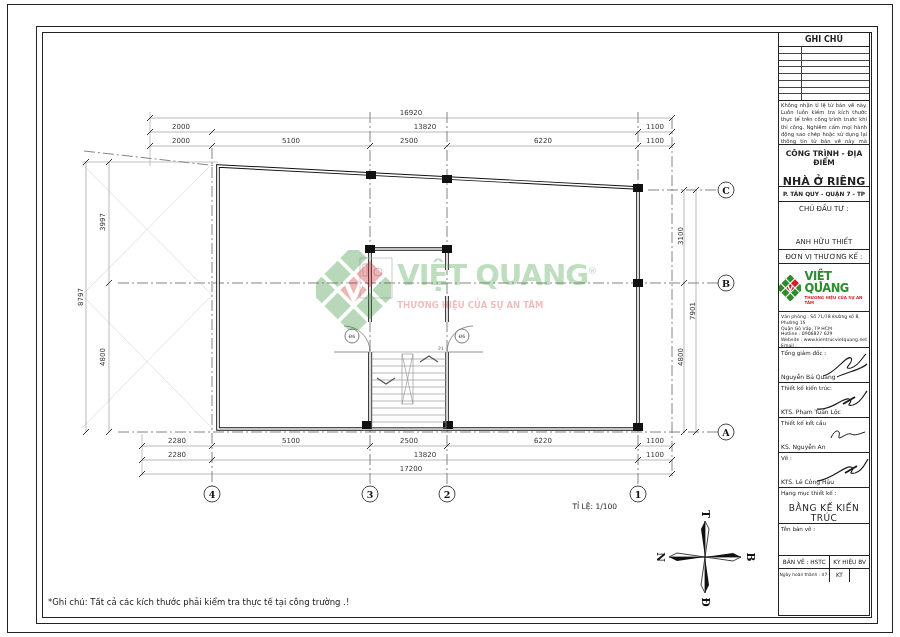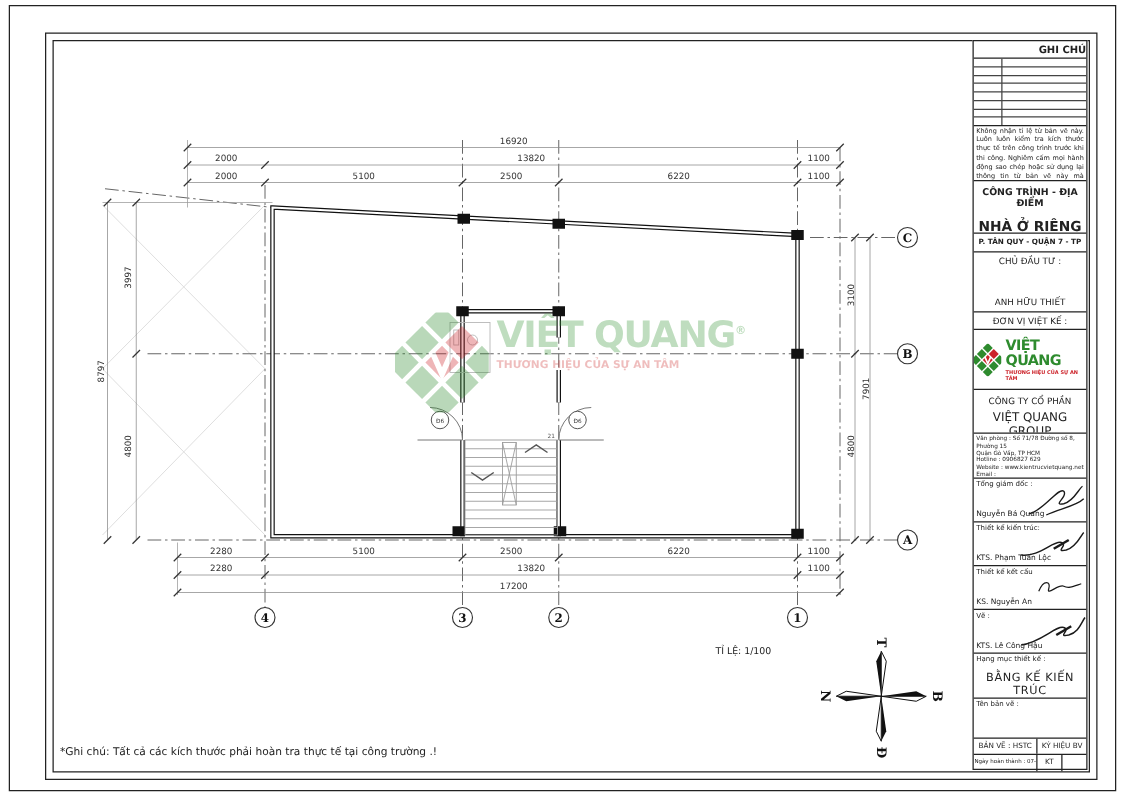--- a/index.html
+++ b/index.html
@@ -2,21 +2,21 @@
 <html><head>
 <meta charset="utf-8">
 <style>
   html,body{margin:0;padding:0;background:#e8e8e8;}
   #sheet{position:relative;width:900px;height:637px;background:#fff;font-family:"DejaVu Sans",sans-serif;color:#222;overflow:hidden;}
   .frame{position:absolute;border:1px solid #222;}
   
   #tblock{position:absolute;left:778px;top:32px;width:92px;height:584px;border:1px solid #222;box-sizing:border-box;background:#fff;}
   .sec{position:relative;border-bottom:1px solid #222;box-sizing:border-box;overflow:hidden;}
   .ctr{text-align:center;}
-  .ghihdr{height:14px;font-size:8px;font-weight:bold;line-height:14px;text-align:right;}
+  .ghihdr{height:14px;font-size:8px;font-weight:bold;line-height:14px;}
   .ghitable{height:54px;}
   .ghirow{height:6.75px;border-bottom:1px solid #444;box-sizing:border-box;}
   .ghirow:last-child{border-bottom:none;}
   .ghicol{position:absolute;left:24%;top:0;bottom:0;width:1px;background:#444;}
   .notes{height:44px;font-size:5.2px;line-height:7.2px;padding:1px 2px;text-align:justify;}
   .congtrinh{height:42px;padding-top:4px;}
   .ct-label{font-size:7.5px;font-weight:bold;text-align:center;}
   .ct-name{font-size:11px;font-weight:bold;margin-top:8px;}
   .addr{height:15px;font-size:5.8px;font-weight:bold;line-height:15px;}
   .chudau{height:48px;}
@@ -41,25 +41,25 @@
   .tenbv{height:32px;font-size:5.6px;text-align:left;padding:2px 0 0 2px;}
   .botrow{height:13px;display:flex;border-bottom:1px solid #222;box-sizing:border-box;}
   .botrow:last-child{border-bottom:none;}
   .bcell{border-right:1px solid #222;box-sizing:border-box;font-size:5.8px;line-height:12px;text-align:center;overflow:hidden;}
   .bcell:last-child{border-right:none;}
   .date{font-size:4.4px;}
   
   #url-box{position:absolute;left:507px;top:21px;width:172px;height:18px;border:1px solid #222;background:#fff;font-size:11px;line-height:18px;text-align:center;z-index:5;}
   #plan-title{position:absolute;left:375px;top:501px;width:268px;text-align:center;}
   #plan-title .t{font-size:14.5px;font-weight:bold;letter-spacing:.3px;border-bottom:1.6px solid #222;padding-bottom:2px;}
-  #plan-title .s{font-size:7.5px;text-align:right;margin-top:15px;padding-right:26px;}
+  #plan-title .s{font-size:7.5px;text-align:right;margin-top:1px;padding-right:26px;}
   #foot-note{position:absolute;left:48px;top:597px;font-size:8.5px;}
   
   #wmark{position:absolute;left:316px;top:250px;width:280px;display:flex;gap:6px;opacity:.33;pointer-events:none;z-index:3;}
-  .wm-name{font-size:29px;font-weight:bold;color:#3f9b3f;letter-spacing:-1px;line-height:30px;white-space:nowrap;}
+  .wm-name{font-size:29px;font-weight:bold;color:#3f9b3f;letter-spacing:-1px;line-height:42px;white-space:nowrap;}
   .wm-reg{font-size:9px;vertical-align:super;color:#3f9b3f;}
   .wm-tag{font-size:8.5px;font-weight:bold;color:#cf3a3a;margin-top:4px;white-space:nowrap;}
   
   svg .dim{font-family:"DejaVu Sans",sans-serif;font-size:7px;fill:#333;text-anchor:middle;}
   svg .bub{font-family:"DejaVu Serif",serif;font-size:9.5px;font-weight:bold;fill:#111;text-anchor:middle;}
   svg .door{font-family:"DejaVu Sans",sans-serif;font-size:4.6px;fill:#333;text-anchor:middle;}
   svg .small{font-family:"DejaVu Sans",sans-serif;font-size:4.6px;fill:#555;text-anchor:middle;}
   svg .comp{font-family:"DejaVu Serif",serif;font-size:10.5px;font-weight:bold;fill:#111;text-anchor:middle;}
   .dim-l{stroke:#8a8a8a;stroke-width:.6;}
   .ext{stroke:#9a9a9a;stroke-width:.6;}
@@ -292,21 +292,21 @@
     <div>
       <div class="wm-name"><span>VIỆT QUANG</span><span class="wm-reg">®</span></div>
       <div class="wm-tag">THƯƠNG HIỆU CỦA SỰ AN TÂM</div>
     </div>
   </div>
 
   <div id="plan-title">
     <div class="s">TỈ LỆ: 1/100</div>
   </div>
 
-  <div id="foot-note">*Ghi chú: Tất cả các kích thước phải hoàn tra thực tế tại công trường .!</div>
+  <div id="foot-note">*Ghi chú: Tất cả các kích thước phải kiểm tra thực tế tại công trường .!</div>
 
   <div id="tblock">
 
     <div class="sec ghihdr ctr">GHI CHÚ</div>
 
     <div class="sec ghitable">
       <div class="ghicol"></div>
       <div class="ghirow"></div>
         <div class="ghirow"></div>
         <div class="ghirow"></div>
@@ -328,21 +328,21 @@
       <div class="ct-name">NHÀ Ở RIÊNG LẺ</div>
     </div>
 
     <div class="sec addr ctr">P. TÂN QUY - QUẬN 7 - TP HCM</div>
 
     <div class="sec chudau ctr">
       <div class="cd-label">CHỦ ĐẦU TƯ :</div>
       <div class="cd-name">ANH HỮU THIẾT</div>
     </div>
 
-    <div class="sec donvi ctr">ĐƠN VỊ VIỆT KẾ :</div>
+    <div class="sec donvi ctr">ĐƠN VỊ THƯƠNG KẾ :</div>
 
     <div class="sec logo">
       <svg width="26" height="26" viewBox="0 0 40 40">
         <g transform="rotate(45 20 20)">
           <rect x="3" y="3" width="10" height="10" fill="#2e8b2e"></rect>
           <rect x="15" y="3" width="10" height="10" fill="#cc2229"></rect>
           <rect x="27" y="3" width="10" height="10" fill="#2e8b2e"></rect>
           <rect x="3" y="15" width="10" height="10" fill="#2e8b2e"></rect>
           <rect x="15" y="15" width="10" height="10" fill="#cc2229"></rect>
           <rect x="27" y="15" width="10" height="10" fill="#2e8b2e"></rect>
@@ -351,24 +351,20 @@
           <rect x="27" y="27" width="10" height="10" fill="#2e8b2e"></rect>
         </g>
         <path d="M16,16 L20,25 L24,16" stroke="#fff" stroke-width="2.4" fill="none"></path>
       </svg>
       <div class="logo-txt">
         <div class="logo-name">VIỆT QUANG</div>
         <div class="logo-tag">THƯƠNG HIỆU CỦA SỰ AN TÂM</div>
       </div>
     </div>
 
-    <div class="sec company ctr">
-      <div class="co1">CÔNG TY CỔ PHẦN</div>
-      <div class="co2">VIỆT QUANG GROUP</div>
-    </div>
 
     <div class="sec contact">
       <div>Văn phòng : Số 71/78 Đường số 8, Phường 15</div>
       <div>Quận Gò Vấp, TP HCM</div>
       <div>Hotline : 0906827 629</div>
       <div>Website : www.kientrucvietquang.net</div>
       <div>Email : kientrucvietquang2000@gmail.com</div>
 
     </div>
 

